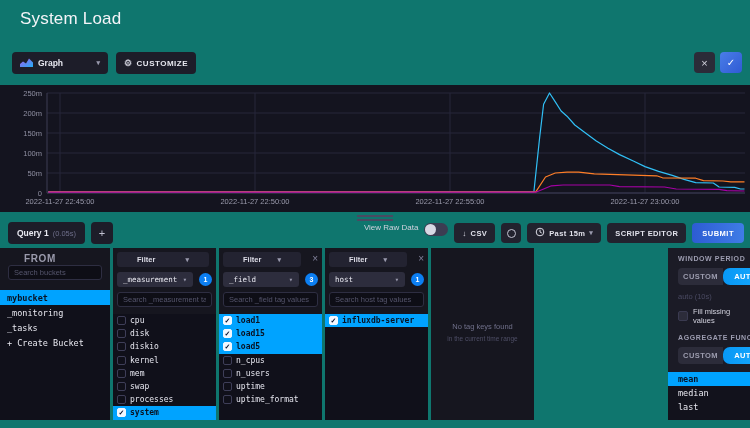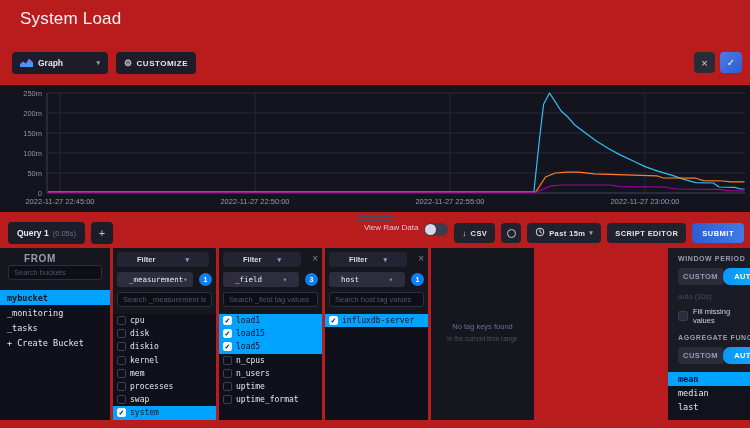--- a/index.html
+++ b/index.html
@@ -1,17 +1,17 @@
 <!DOCTYPE html>
 <html><head>
 <meta charset="utf-8">
 <style>
   * { margin:0; padding:0; box-sizing:border-box; }
   html,body { background:#000; font-family:"Liberation Sans",sans-serif; }
-  .page { position:relative; width:750px; height:428px; background:#b91c1c; overflow:hidden; }
+  .page { position:relative; width:750px; height:428px; background:#0f766e; overflow:hidden; }
 
   
   .title { position:absolute; left:20px; top:9px; font-size:17px; color:#f4f4f8; font-weight:500; letter-spacing:.2px; }
   .graph-dd { position:absolute; left:12px; top:52px; width:96px; height:22px; background:#1d1d29; border-radius:4px;
     display:flex; align-items:center; padding:0 8px; gap:5px; color:#e6e6ee; font-size:8.5px; font-weight:bold; cursor:pointer; }
   .graph-dd .caret { margin-left:auto; color:#9a9aae; font-size:7px; }
   .customize { position:absolute; left:116px; top:52px; height:22px; background:#1d1d29; border-radius:4px;
     display:flex; align-items:center; padding:0 8px; gap:4px; color:#e6e6ee; font-size:8px; font-weight:bold; letter-spacing:.5px; }
   .gear { font-size:9px; color:#c8c8d4; }
   .cancel-btn { position:absolute; left:694px; top:52px; width:21px; height:21px; background:#2b2b38; border-radius:4px;
@@ -58,30 +58,30 @@
   .b-row { height:15px; display:flex; align-items:center; padding:0 7px;
     font-family:"DejaVu Sans Mono",monospace; font-size:8.5px; color:#e8e8f0; white-space:nowrap; }
   .b-row.sel { background:#00a3ff; color:#081222; font-weight:bold; }
 
   .filter-panel { width:103px; }
   .f-header { position:absolute; left:4px; top:4px; height:15px; background:#232331; border-radius:3px;
     display:flex; align-items:center; padding:0 20px; color:#dcdce6; font-size:7.5px; font-weight:bold; }
   .f-header .caret { margin-left:auto; color:#9a9aae; font-size:7px; }
   .f-close { position:absolute; right:4px; top:6px; color:#80809a; font-size:10px; line-height:1; }
   .f-key { position:absolute; left:4px; top:24px; width:76px; height:15px; background:#2d2d3d; border-radius:3px;
-    display:flex; align-items:center; padding:0 12px; color:#eaeaf2; font-size:7.5px; font-family:"DejaVu Sans Mono",monospace; }
+    display:flex; align-items:center; padding:0 6px; color:#eaeaf2; font-size:7.5px; font-family:"DejaVu Sans Mono",monospace; }
   .f-key .caret { margin-left:auto; color:#9a9aae; font-size:7px; }
   .f-badge { position:absolute; right:4px; top:25px; width:13px; height:13px; border-radius:50%; background:#0c7ff2;
     color:#fff; font-size:7px; font-weight:bold; display:flex; align-items:center; justify-content:center; }
   .f-search { position:absolute; left:4px; top:44px; width:95px; height:15px; white-space:nowrap; overflow:hidden; }
   .f-list { position:absolute; left:0; top:66px; width:103px; bottom:0; background:#10101a; }
   .f-row { height:13.2px; display:flex; align-items:center; padding:0 4px; gap:4px; }
   .f-row .lbl { font-family:"DejaVu Sans Mono",monospace; font-size:8px; color:#e6e6ef; white-space:nowrap; }
   .f-row.sel { background:#00a3ff; }
-  .f-row.sel .lbl { color:#081222; font-weight:normal; }
+  .f-row.sel .lbl { color:#081222; font-weight:bold; }
   .cb { width:9px; height:9px; border-radius:2px; border:1px solid #3e3e58; flex:none;
     display:flex; align-items:center; justify-content:center; font-size:7px; color:#0a1430; }
   .cb.checked { background:#f2f8ff; border-color:#f2f8ff; font-weight:bold; }
 
   .empty-panel { left:431px; width:103px; }
   .ep1 { position:absolute; left:0; top:74px; width:103px; text-align:center; font-size:7.5px; color:#70708a; }
   .ep2 { position:absolute; left:0; top:87px; width:103px; text-align:center; font-size:6.5px; color:#4e4e66; }
 
   .sidebar { position:absolute; left:640px; top:0; width:126px; height:172px; background:#1b1b26;margin-left:28px; }
   .sb-label { position:absolute; left:10px; font-size:7px; font-weight:bold; color:#9c9cb0; letter-spacing:.6px; }
@@ -255,25 +255,25 @@
             <div class="f-row">
               <span class="cb"></span>
               <span class="lbl">kernel</span>
             </div>
             <div class="f-row">
               <span class="cb"></span>
               <span class="lbl">mem</span>
             </div>
             <div class="f-row">
               <span class="cb"></span>
+              <span class="lbl">swap</span>
+            </div>
+            <div class="f-row">
+              <span class="cb"></span>
               <span class="lbl">processes</span>
-            </div>
-            <div class="f-row">
-              <span class="cb"></span>
-              <span class="lbl">swap</span>
             </div>
             <div class="f-row sel">
               <span class="cb checked">✓</span>
               <span class="lbl">system</span>
             </div>
           </div>
         </div>
         <div class="panel filter-panel" style="left: 219px;">
           <div class="f-header" style="width: 78px;">
             <span>Filter</span>

